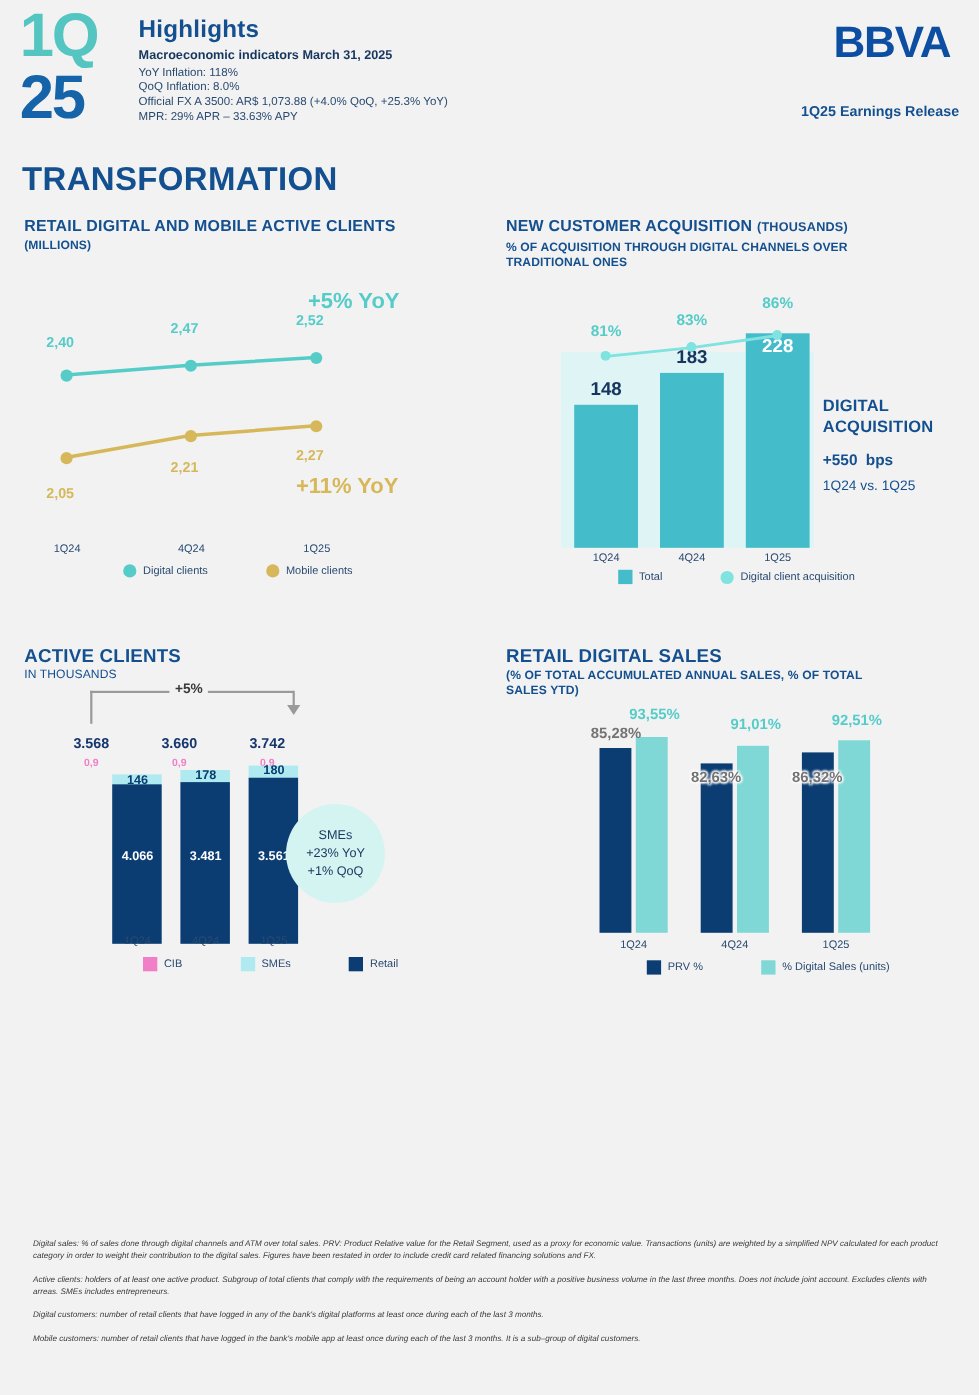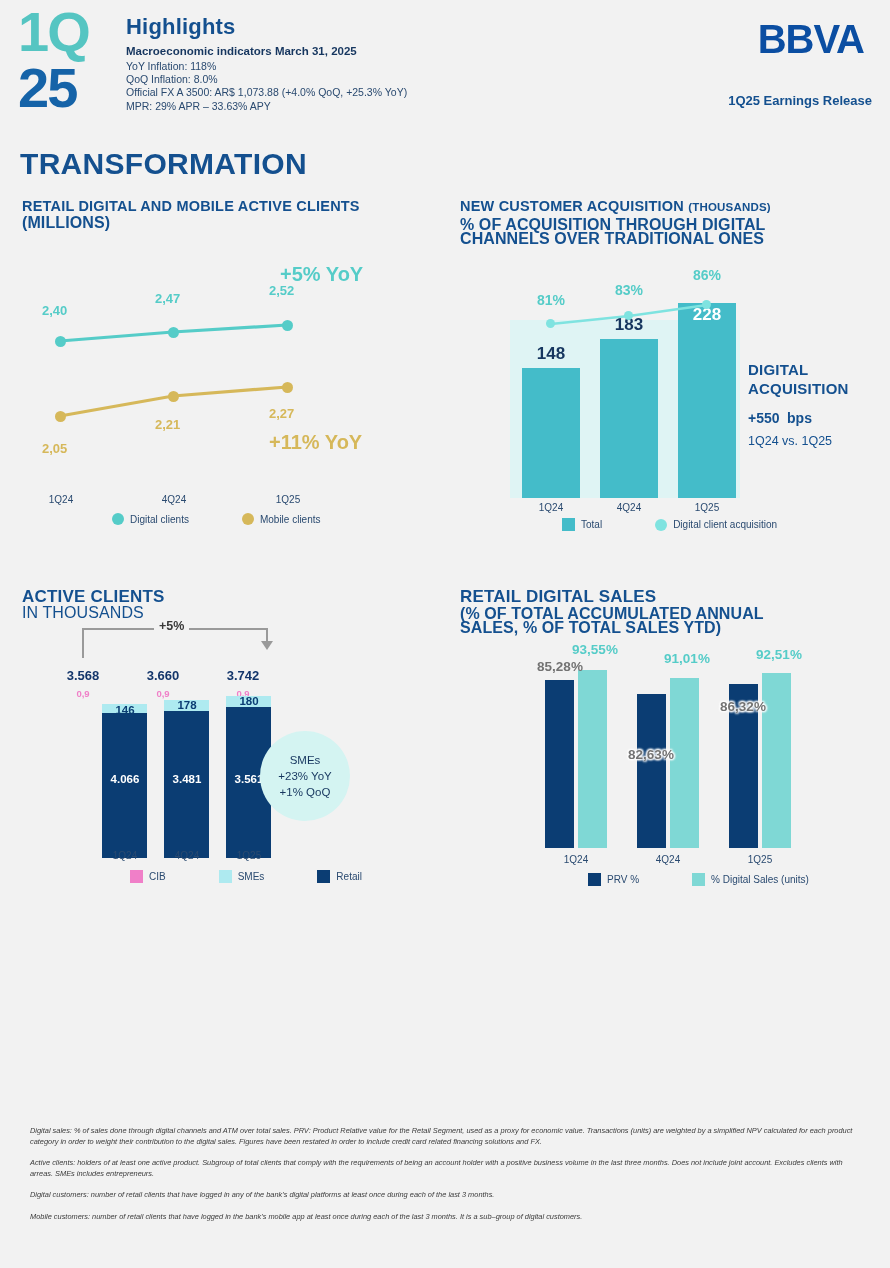--- a/index.html
+++ b/index.html
@@ -53,21 +53,21 @@
   }
 
   
   .panel { position: absolute; }
   .panel-title {
     font-size: 14.5px; font-weight: 700; color: #14508f; letter-spacing: 0.2px;
     line-height: 17px;
   }
   .panel-title .sub-inline { font-size: 11.5px; font-weight: 700; }
   .panel-sub {
-    font-size: 16px; font-weight: 700; color: #14508f; line-height: 14px;
+    font-size: 11px; font-weight: 700; color: #14508f; line-height: 14px;
     letter-spacing: 0.1px;
   }
   .plot { position: absolute; }
   .axis-label {
     position: absolute; font-size: 10px; color: #2a4a70; text-align: center;
     width: 70px; font-weight: 400;
   }
   .legend { position: absolute; display: flex; align-items: center; gap: 7px; font-size: 10px; color: #2a4a70; }
   .legend-group { display: flex; align-items: center; gap: 6px; margin-right: 18px; margin-left: 28px; }
   .sw-sq { width: 13px; height: 13px; display: inline-block; }
@@ -322,21 +322,21 @@
 
   <div class="plot" style="left:0; top:60px; width:420px; height:200px;">
 
     <div class="c4-bar" style="left:85px; top:32px; width:29px; height:168px; background:#0b3d73;"></div>
     <div class="c4-bar" style="left:118px; top:22px; width:29px; height:178px; background:#7fd8d5;"></div>
     <div class="c4-lab prv" style="left:55px; top:11px;">85,28%</div>
     <div class="c4-lab dig" style="left:90px; top:-6px;">93,55%</div>
 
     <div class="c4-bar" style="left:177px; top:46px; width:29px; height:154px; background:#0b3d73;"></div>
     <div class="c4-bar" style="left:210px; top:30px; width:29px; height:170px; background:#7fd8d5;"></div>
-    <div class="c4-lab prv halo" style="left:146px; top:51px;margin-top:48px;">82,63%</div>
+    <div class="c4-lab prv halo" style="left:146px; top:51px;">82,63%</div>
     <div class="c4-lab dig" style="left:182px; top:3px;">91,01%</div>
 
     <div class="c4-bar" style="left:269px; top:36px; width:29px; height:164px; background:#0b3d73;"></div>
     <div class="c4-bar" style="left:302px; top:25px; width:29px; height:175px; background:#7fd8d5;"></div>
     <div class="c4-lab prv halo" style="left:238px; top:51px;">86,32%</div>
     <div class="c4-lab dig" style="left:274px; top:-1px;">92,51%</div>
   </div>
 
   <div class="axis-label" style="left:81px; top:266px;">1Q24</div>
   <div class="axis-label" style="left:173px; top:266px;">4Q24</div>

